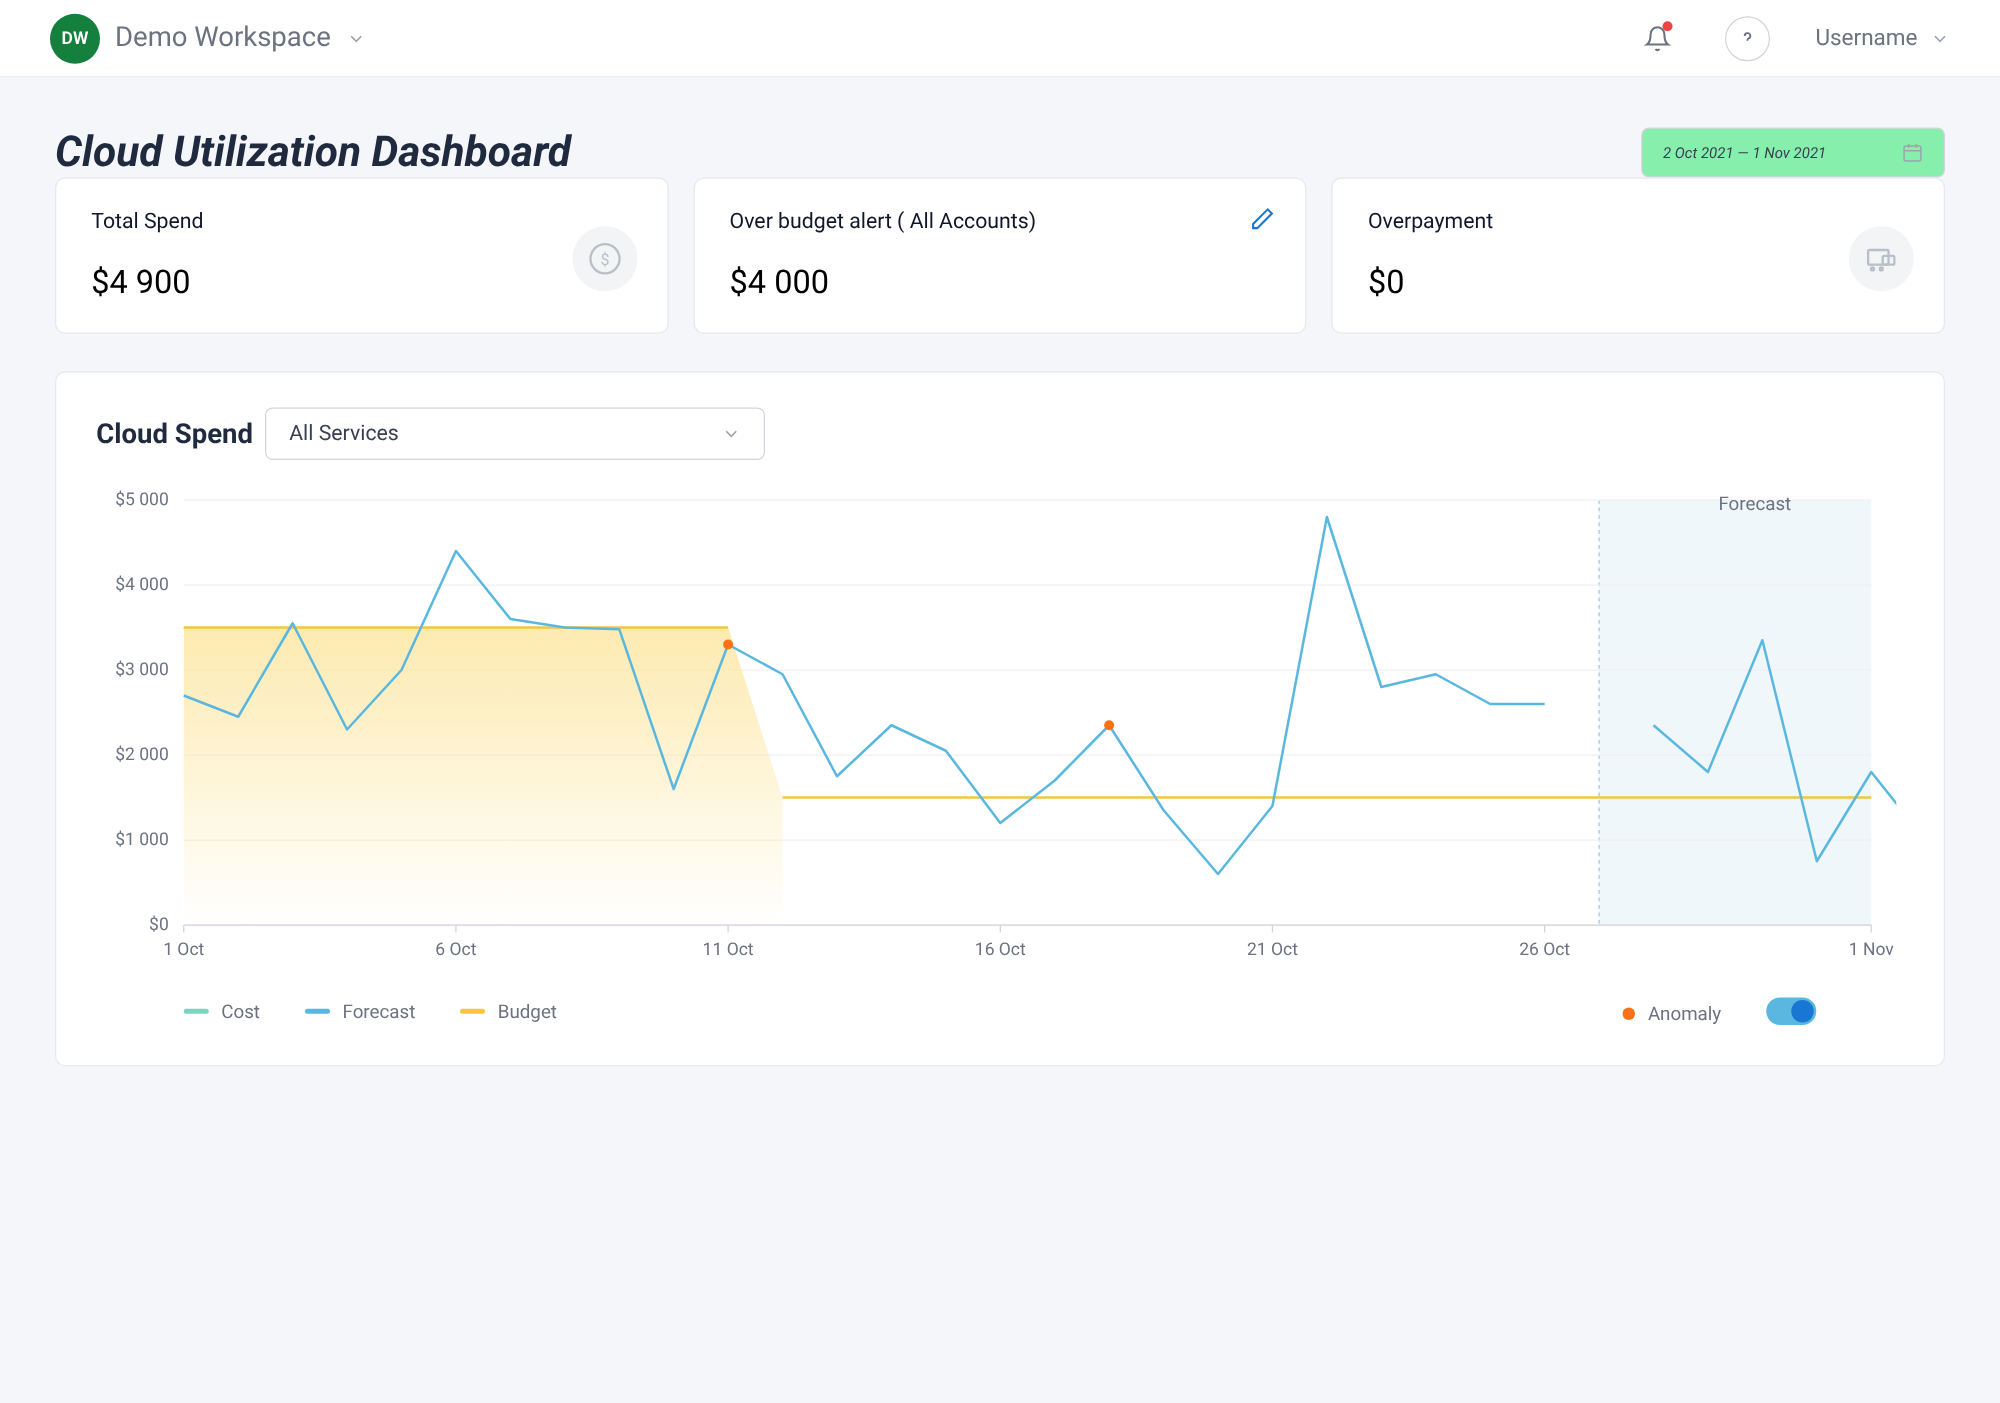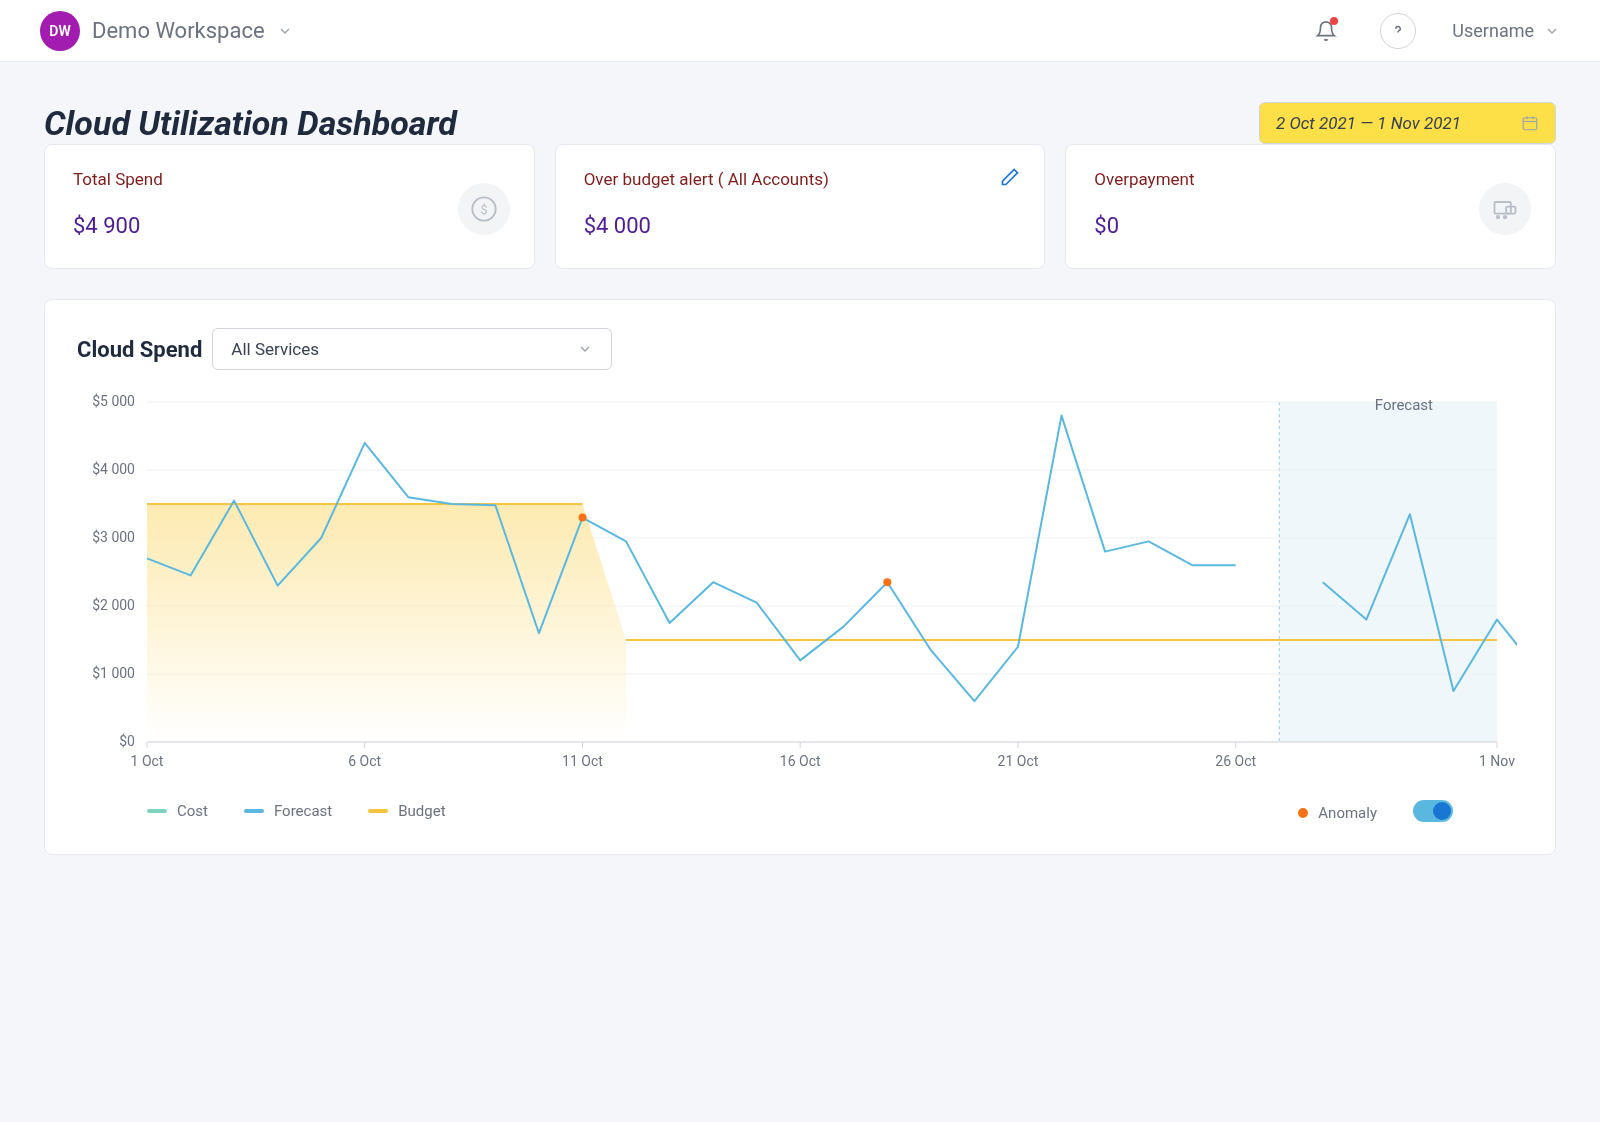--- a/index.html
+++ b/index.html
@@ -1,37 +1,37 @@
 <!DOCTYPE html>
 <html><head>
 <meta charset="utf-8">
 <style>
   *{box-sizing:border-box;margin:0;padding:0;}
   body{font-family:-apple-system,BlinkMacSystemFont,"Segoe UI",Roboto,Helvetica,Arial,sans-serif;background:#f4f6f9;color:#1f2937;width:1600px;height:1122px;overflow:hidden;}
   
   .topbar{background:#fff;height:62px;display:flex;align-items:center;justify-content:space-between;padding:0 40px;border-bottom:1px solid #e5e8ee;}
   .ws{display:flex;align-items:center;gap:12px;cursor:pointer;}
-  .ws-badge{width:40px;height:40px;border-radius:50%;background:#a21caf;color:#fff;font-weight:600;display:flex;align-items:center;justify-content:center;font-size:14px;}
+  .ws-badge{width:40px;height:40px;border-radius:50%;background:#15803d;color:#fff;font-weight:600;display:flex;align-items:center;justify-content:center;font-size:14px;}
   .ws-name{color:#6b7280;font-size:22px;}
   .chev{color:#9ca3af;}
   .topright{display:flex;align-items:center;gap:36px;}
   .iconbtn{width:36px;height:36px;border-radius:50%;border:1.5px solid #d1d5db;display:flex;align-items:center;justify-content:center;color:#6b7280;cursor:pointer;position:relative;background:#fff;}
   .iconbtn.noborder{border:none;}
   .dot{width:8px;height:8px;border-radius:50%;background:#ef4444;position:absolute;top:4px;right:6px;}
   .user{display:flex;align-items:center;gap:10px;color:#6b7280;font-size:18px;cursor:pointer;}
   
   .page{padding:40px 44px;}
   .pagehead{display:flex;align-items:center;justify-content:space-between;font-style:italic;}
   h1{font-size:34px;font-weight:700;color:#1f2a3e;}
-  .daterange{background:#fde047;border:1px solid #d1d5db;border-radius:6px;padding:10px 16px;display:flex;align-items:center;gap:60px;color:#374151;font-size:17px;cursor:pointer;}
+  .daterange{background:#86efac;border:1px solid #d1d5db;border-radius:6px;padding:10px 16px;display:flex;align-items:center;gap:60px;color:#374151;font-size:12px;cursor:pointer;}
   
   .cards{display:flex;gap:20px;margin-bottom:30px;}
   .card{flex:1;background:#fff;border:1px solid #e5e8ee;border-radius:8px;padding:24px 28px;position:relative;min-height:125px;}
-  .card-label{color:#7f1d1d;font-size:17px;margin-bottom:24px;}
-  .card-value{font-size:22px;color:#4c1d95;}
+  .card-label{color:#0f172a;font-size:17px;margin-bottom:24px;}
+  .card-value{font-size:26px;color:#000000;}
   .card-icon{position:absolute;right:24px;top:38px;width:52px;height:52px;border-radius:50%;background:#f3f4f6;display:flex;align-items:center;justify-content:center;color:#9ca3af;}
   .edit-icon{position:absolute;right:24px;top:22px;color:#1976d2;cursor:pointer;}
   
   .chartcard{background:#fff;border:1px solid #e5e8ee;border-radius:8px;padding:28px 32px 32px;}
   .charthead{display:flex;align-items:center;gap:10px;margin-bottom:12px;}
   .charttitle{font-size:22px;font-weight:700;color:#1f2a3e;}
   .select{border:1px solid #d1d5db;border-radius:6px;padding:10px 18px;width:400px;display:flex;justify-content:space-between;align-items:center;color:#374151;font-size:17px;cursor:pointer;}
   .chartwrap{position:relative;}
   svg.plot{display:block;}
   .forecast-label{position:absolute;top:14px;right:90px;color:#6b7280;font-size:15px;}

